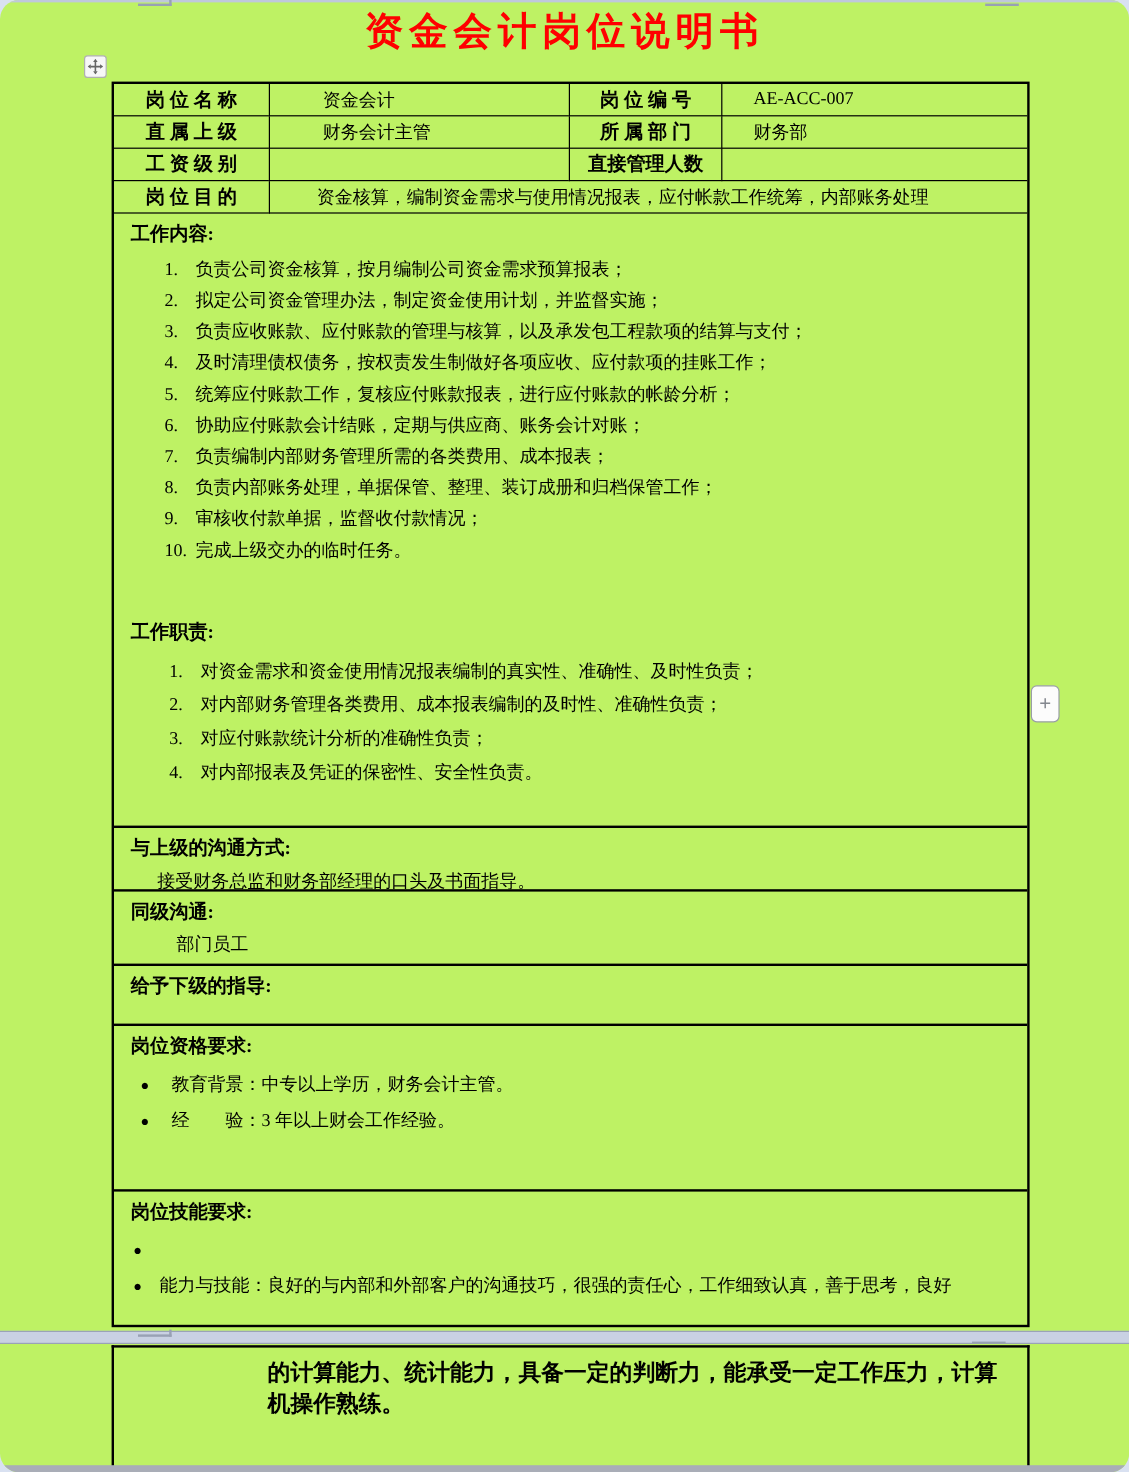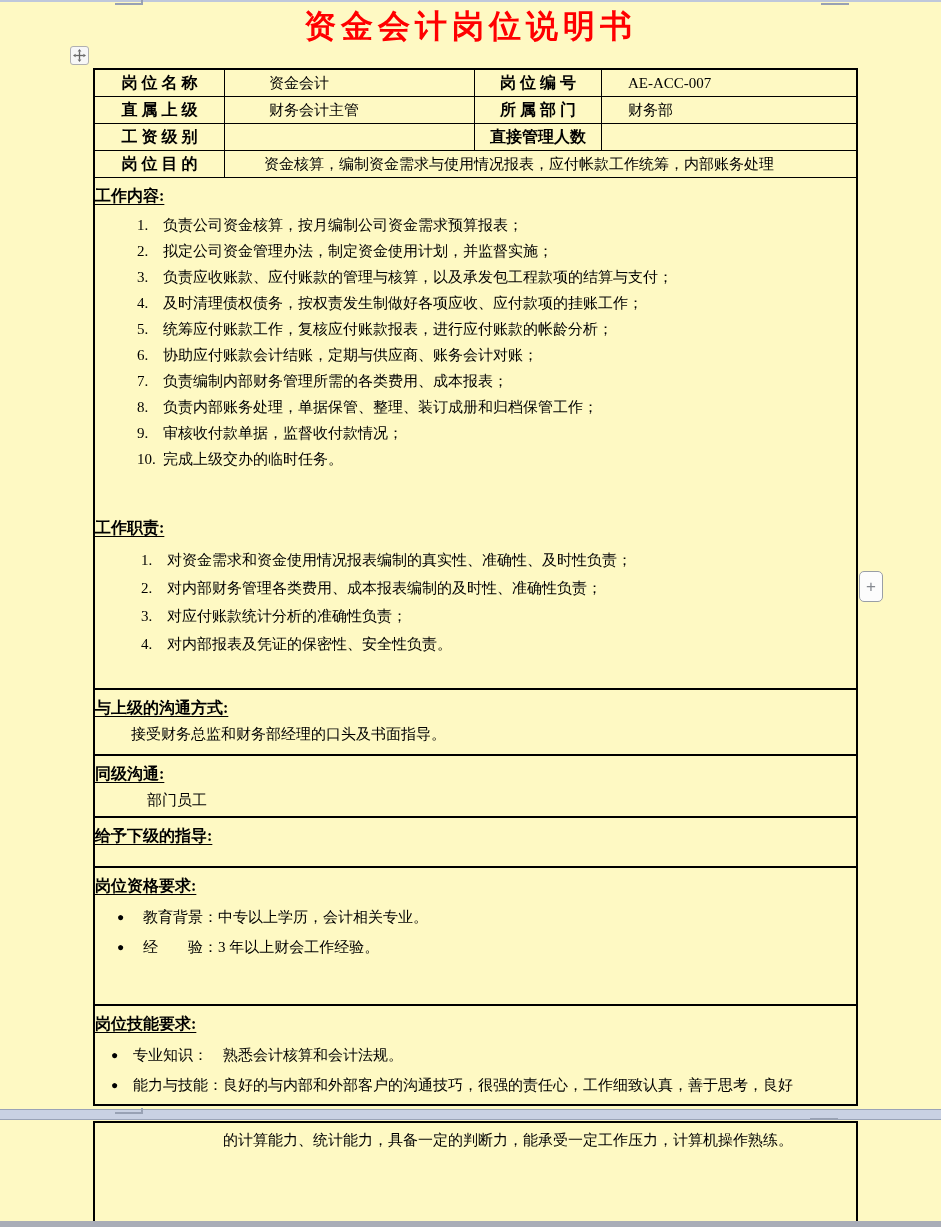--- a/index.html
+++ b/index.html
@@ -3,21 +3,21 @@
 <meta charset="utf-8">
 <style>
   * { margin:0; padding:0; box-sizing:border-box; }
   html,body { width:941px; height:1227px; }
   body {
     font-family:"Liberation Serif","DejaVu Serif",serif;
     color:#000;
     background:#d9e1f1;
     overflow:hidden;
   }
-  .screen { position:relative; width:941px; height:1227px; background:#fef9c3; overflow:hidden; }
+  .screen { position:relative; width:941px; height:1227px; background:#bef264; overflow:hidden;border-radius:16px; }
 
   .top-edge { position:absolute; top:0; left:0; width:941px; height:2px; background:#bfc8db; }
   .bottom-strip { position:absolute; left:0; top:1221px; width:941px; height:6px; background:#a9adb7; }
 
   
   .mark { position:absolute; }
   .mark-tl { left:115px; top:0; width:28px; height:5px; border-bottom:2px solid #98a1b4; border-right:2px solid #98a1b4; }
   .mark-tr { left:821px; top:3px; width:28px; height:2px; background:#98a1b4; }
   .mark-pb-left { left:115px; top:1108px; width:28px; height:6px; border-bottom:2px solid #98a1b4; border-right:2px solid #98a1b4; }
   .mark-pb-right { left:810px; top:1118px; width:28px; height:2px; background:#98a1b4; }
@@ -61,29 +61,29 @@
     display:flex; align-items:center; overflow:hidden; white-space:nowrap;
   }
   .hcell.first { border-left:none; }
   .label-cell { justify-content:center; font-weight:bold; font-size:16px; }
   .value-cell { padding-left:44px; font-size:15px; }
   .value-cell.v2 { padding-left:26px; }
   .purpose-value { padding-left:39px; font-size:15px; }
 
   .sec { border-top:2px solid #000; overflow:hidden; }
   .sec1 { border-top:none; height:510px; }
-  .sec2 { height:66px; }
+  .sec2 { height:53px; }
   .sec3 { height:62px; }
   .sec4 { height:50px; }
   .sec5 { height:138px; }
   .sec6 { height:112px; }
 
   .sec-title {
-    font-size:16px; font-weight:bold; padding-top:10px;
-    text-decoration:underline; text-underline-offset:3px;
+    font-size:16px; font-weight:bold; margin-left:14px; padding-top:10px;
+    text-underline-offset:3px;
     display:inline-block;
   }
   .sec-title-wrap { line-height:1; }
   .rt-wrap { margin-top:36px; }
 
   .num-list { margin-top:10px; }
   .num-list.resp { margin-top:12px; }
   .num-list .li { display:flex; align-items:flex-start; height:26px; padding-left:42px; font-size:15px; line-height:22px; }
   .num-list.resp .li { height:28px; padding-left:46px; line-height:24px; }
   .num-list .num { width:26px; flex:none; }
@@ -98,21 +98,21 @@
   .bullet-list.skill .li { padding-left:16px; }
   .bullet-list .bullet { width:26px; flex:none; font-size:12px; line-height:22px; }
   .bullet-list.skill .bullet { width:22px; }
   .bullet-list .txt { white-space:pre-wrap; }
 
   
   .doc2 {
     position:absolute; left:93px; top:1121px; width:765px; height:106px;
     border:2px solid #000; border-bottom:none;
   }
-  .cont { padding:8px 18px 0 128px; font-size:15px; white-space:pre-wrap; }
+  .cont { padding:8px 18px 0 128px; font-size:19px; white-space:pre-wrap;font-weight:bold; }
 </style>
 </head>
 <body>
 
 <div class="screen">
 
   <div class="top-edge"></div>
   <div class="mark mark-tl"></div>
   <div class="mark mark-tr"></div>
 
@@ -232,35 +232,34 @@
 
     <div class="sec sec4">
       <div class="sec-title-wrap"><span class="sec-title">给予下级的指导:</span></div>
     </div>
 
     <div class="sec sec5">
       <div class="sec-title-wrap"><span class="sec-title">岗位资格要求:</span></div>
       <div class="bullet-list qual">
           <div class="li">
           <span class="bullet">●</span>
-          <span class="txt">教育背景：中专以上学历，会计相关专业。</span>
+          <span class="txt">教育背景：中专以上学历，财务会计主管。</span>
         </div>
           <div class="li">
           <span class="bullet">●</span>
           <span class="txt">经　　验：3 年以上财会工作经验。</span>
         </div>
         </div>
     </div>
 
     <div class="sec sec6">
       <div class="sec-title-wrap"><span class="sec-title">岗位技能要求:</span></div>
       <div class="bullet-list skill">
           <div class="li">
           <span class="bullet">●</span>
-          <span class="txt">专业知识：　熟悉会计核算和会计法规。</span>
         </div>
           <div class="li">
           <span class="bullet">●</span>
           <span class="txt">能力与技能：良好的与内部和外部客户的沟通技巧，很强的责任心，工作细致认真，善于思考，良好</span>
         </div>
         </div>
     </div>
 
   </div>
 

